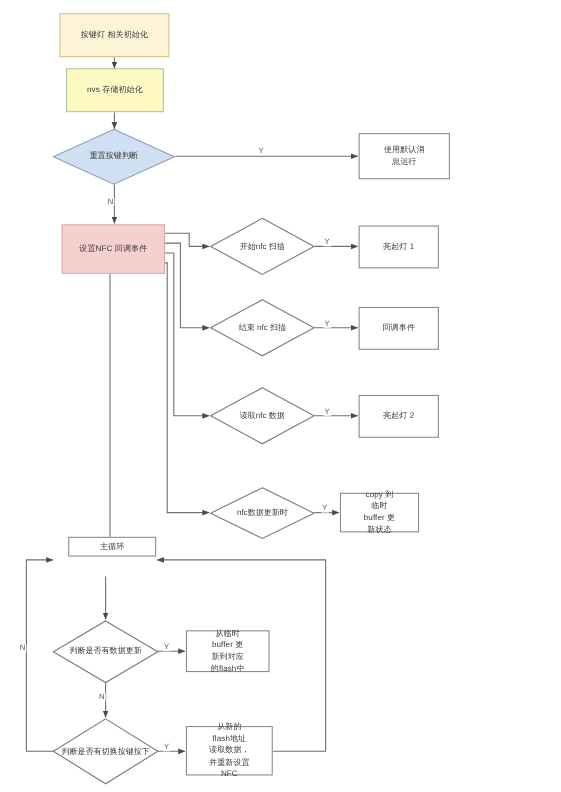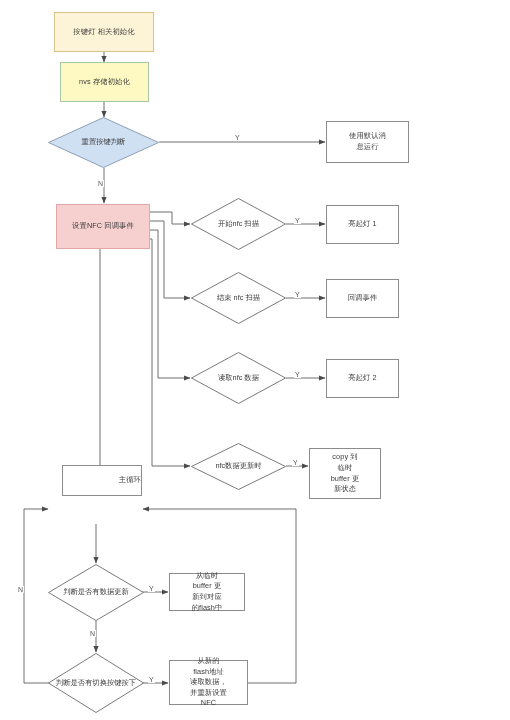--- a/index.html
+++ b/index.html
@@ -204,25 +204,25 @@
     <span>亮起灯 2</span>
   </div>
 
   <div class="diamond-wrap" style="left:191px; top:443px; width:95px; height:47px;">
     <svg width="95" height="47" viewBox="0 0 95 47">
       <polygon points="47.5,0.5 94.5,23.5 47.5,46.5 0.5,23.5"></polygon>
     </svg>
     <div class="diamond-label">nfc数据更新时</div>
   </div>
 
-  <div class="node proc" style="left:309px; top:448px; width:72px; height:51px;">
+  <div class="node proc" style="left:309px; top:448px; width:72px; height:36px;">
     <span>copy 到临时buffer 更新状态</span>
   </div>
 
-  <div class="node loop" style="left:62px; top:465px; width:80px; height:31px;justify-content:flex-end;">
+  <div class="node loop" style="left:62px; top:488px; width:80px; height:18px;">
     <span>主循环</span>
   </div>
 
   <div class="diamond-wrap" style="left:48px; top:564px; width:96px; height:57px;">
     <svg width="96" height="57" viewBox="0 0 96 57">
       <polygon points="48,0.5 95.5,28.5 48,56.5 0.5,28.5"></polygon>
     </svg>
     <div class="diamond-label">判断是否有数据更新</div>
   </div>
 

